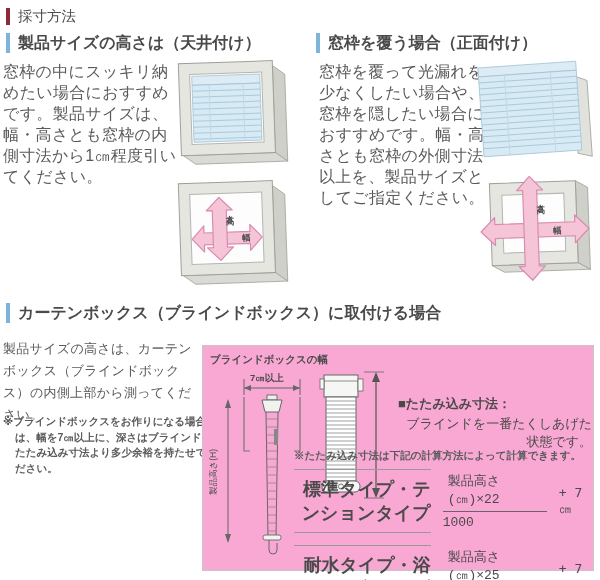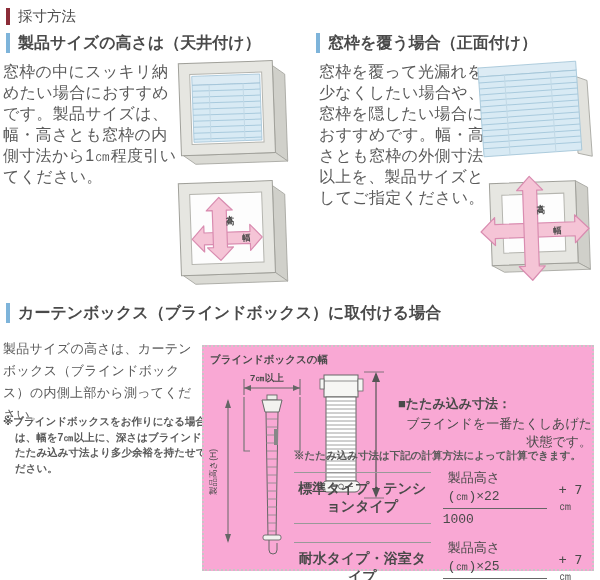--- a/index.html
+++ b/index.html
@@ -31,21 +31,21 @@
     left:202px; top:345px; width:388px; height:222px;
     border:2px dotted #c6c6c6; background:#f9a8d4;
   }
   .fold-title { font-size:13px; font-weight:bold; color:#4a4a4a; line-height:18px; }
   .fold-desc  { font-size:13px; color:#4a4a4a; line-height:18px;text-align:right; }
   .fold-note  { font-size:10.5px; font-weight:bold; color:#5a5a5a; }
   .f-table { display:flex; flex-direction:column; gap:12px; }
   .f-row { display:flex; align-items:center; gap:12px; }
   .f-label {
     width:150px; border-top:1px solid #999; border-bottom:1px solid #999;
-    padding:7px 0; font-weight:bold; font-size:14px; text-align:center; color:#4a4a4a;
+    padding:7px 0; font-weight:bold; font-size:18px; text-align:right; color:#4a4a4a;
   }
   .f-frac {
     text-align:left; font-family:Liberation Mono, monospace;
     font-size:13px; color:#4a4a4a;
   }
   .f-num { border-bottom:1.5px solid #666; padding:0 5px 3px; }
   .f-den { padding-top:3px; }
   .f-suffix { font-family:"DejaVu Sans Mono",monospace; font-size:13px; color:#4a4a4a; }
   svg text { font-family:"Liberation Sans","DejaVu Sans",sans-serif; }
   .vtext { writing-mode:vertical-rl; }

